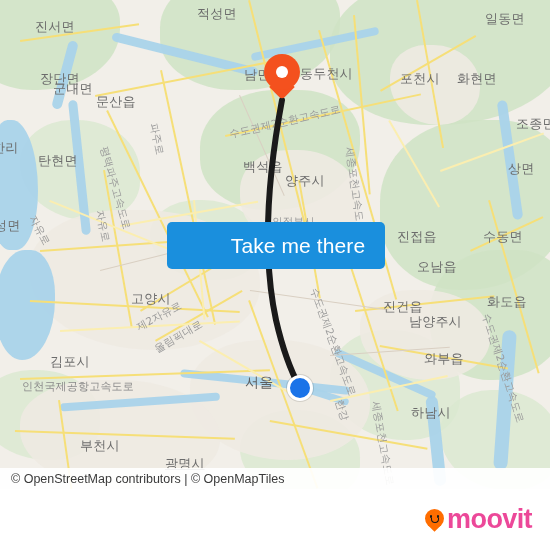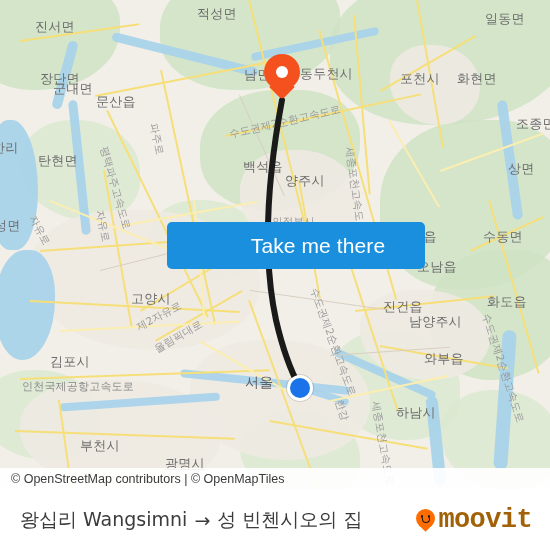--- a/index.html
+++ b/index.html
@@ -40,21 +40,21 @@
                background:#f4511e; border-radius:50%; }
   .pin .tip { position:absolute; left:9px; top:24px; width:18px; height:18px;
               background:#f4511e; transform:rotate(45deg); border-radius:0 0 4px 0; }
   .pin .hole { position:absolute; left:12px; top:12px; width:12px; height:12px;
                background:#fff; border-radius:50%; z-index:3; }
 
   .origin-dot { position:absolute; width:26px; height:26px; border-radius:50%;
                 background:#1a73e8; border:3px solid #fff; box-shadow:0 0 0 1px rgba(0,0,0,.12); }
 
   
-  .cta { position:absolute; left:167px; top:222px; width:258px; height:47px;
+  .cta { position:absolute; left:167px; top:222px; width:218px; height:47px;
          background:#1a8fdd; border:none; border-radius:5px; color:#fff;
          font-size:21px; font-family:"Liberation Sans",sans-serif; cursor:pointer;
          display:flex; align-items:center; justify-content:center; letter-spacing:.1px;padding-left:44px; }
 
   
   .attrib { position:absolute; left:0; top:468px; width:550px; height:21px;
             background:rgba(255,255,255,.92); display:flex; align-items:center; }
   .attrib span { font-size:12.5px; color:#3a3a3a; padding-left:11px;
                  font-family:"Liberation Sans",sans-serif; }
 
@@ -71,22 +71,22 @@
   .brand-pin .b-head { position:absolute; left:0; top:0; width:19px; height:19px;
                        background:#ff6d00; border-radius:50%; }
   .brand-pin .b-tip { position:absolute; left:5px; top:12px; width:9px; height:9px;
                       background:#ff6d00; transform:rotate(45deg); }
   .brand-pin .eye { position:absolute; width:2.6px; height:2.6px; background:#1a1a1a;
                     border-radius:50%; top:6px; z-index:3; }
   .brand-pin .eye.l { left:4.5px; } .brand-pin .eye.r { left:11.5px; }
   .brand-pin .smile { position:absolute; left:5.5px; top:9px; width:8px; height:4.5px;
                       border:1.6px solid #1a1a1a; border-top:none;
                       border-radius:0 0 9px 9px; z-index:3; }
-  .brand-text { font-size:27px; font-weight:bold; color:#a16207;
-                font-family:Liberation Mono, monospace; letter-spacing:-.6px; }
+  .brand-text { font-size:27px; font-weight:bold; color:#ec4899;
+                font-family:Liberation Sans, sans-serif; letter-spacing:-.6px; }
 </style>
 </head>
 <body>
 
 <div id="page">
 
   <div class="map">
     <div class="map-canvas">
 
       <div class="green" style="left:-30px;  top:-20px;  width:150px; height:110px;"></div>
@@ -186,21 +186,21 @@
           <div class="lbl" style="left: 397px; top: 228px;">진접읍</div>
           <div class="lbl" style="left: 483px; top: 228px;">수동면</div>
           <div class="lbl" style="left: 417px; top: 258px;">오남읍</div>
           <div class="lbl" style="left: 131px; top: 290px;">고양시</div>
           <div class="lbl" style="left: 383px; top: 290px; margin-top: 8px;">진건읍</div>
           <div class="lbl" style="left: 487px; top: 293px;">화도읍</div>
           <div class="lbl" style="left: 409px; top: 313px;">남양주시</div>
           <div class="lbl" style="left: 50px; top: 333px; margin-top: 20px;">김포시</div>
           <div class="lbl" style="left: 424px; top: 350px; text-align: center;">와부읍</div>
           <div class="lbl city" style="left: 245px; top: 374px;">서울</div>
-          <div class="lbl" style="left: 396px; top: 404px;">하남시</div>
+          <div class="lbl" style="left: 411px; top: 404px;">하남시</div>
           <div class="lbl small" style="left: 22px; top: 379px;">인천국제공항고속도로</div>
           <div class="lbl" style="left: 80px; top: 437px;">부천시</div>
           <div class="lbl" style="left: 165px; top: 455px; text-decoration: underline;">광명시</div>
         </div>
       <div id="map-rot-labels">
           <div class="lbl rot" style="left: 228px; top: 128px; transform: rotate(-13deg);">수도권제2순환고속도로</div>
           <div class="lbl rot" style="left: 356px; top: 146px; transform: rotate(82deg);">세종포천고속도로</div>
           <div class="lbl rot" style="left: 320px; top: 286px; transform: rotate(70deg);">수도권제2순환고속도로</div>
           <div class="lbl rot" style="left: 492px; top: 312px; transform: rotate(72deg);">수도권제2순환고속도로</div>
           <div class="lbl rot" style="left: 382px; top: 400px; transform: rotate(80deg);">세종포천고속도로</div>
@@ -227,25 +227,20 @@
     <div class="origin-dot" id="origin-dot" style="left: 287px; top: 375px;"></div>
 
     <button class="cta" style="background: rgb(26, 143, 221);">Take me there</button>
 
     <div class="attrib">
       <span>© OpenStreetMap contributors | © OpenMapTiles</span>
     </div>
   </div>
 
   <div class="footer">
-    <div class="footer-route">
-      <span>왕십리 Wangsimni</span>
-      <span class="arrow">→</span>
-      <span>성 빈첸시오의 집</span>
-    </div>
     <div class="brand">
       <div class="brand-pin">
         <div class="b-tip"></div>
         <div class="b-head"></div>
         <div class="eye l"></div>
         <div class="eye r"></div>
         <div class="smile"></div>
       </div>
       <span class="brand-text">moovit</span>
     </div>

